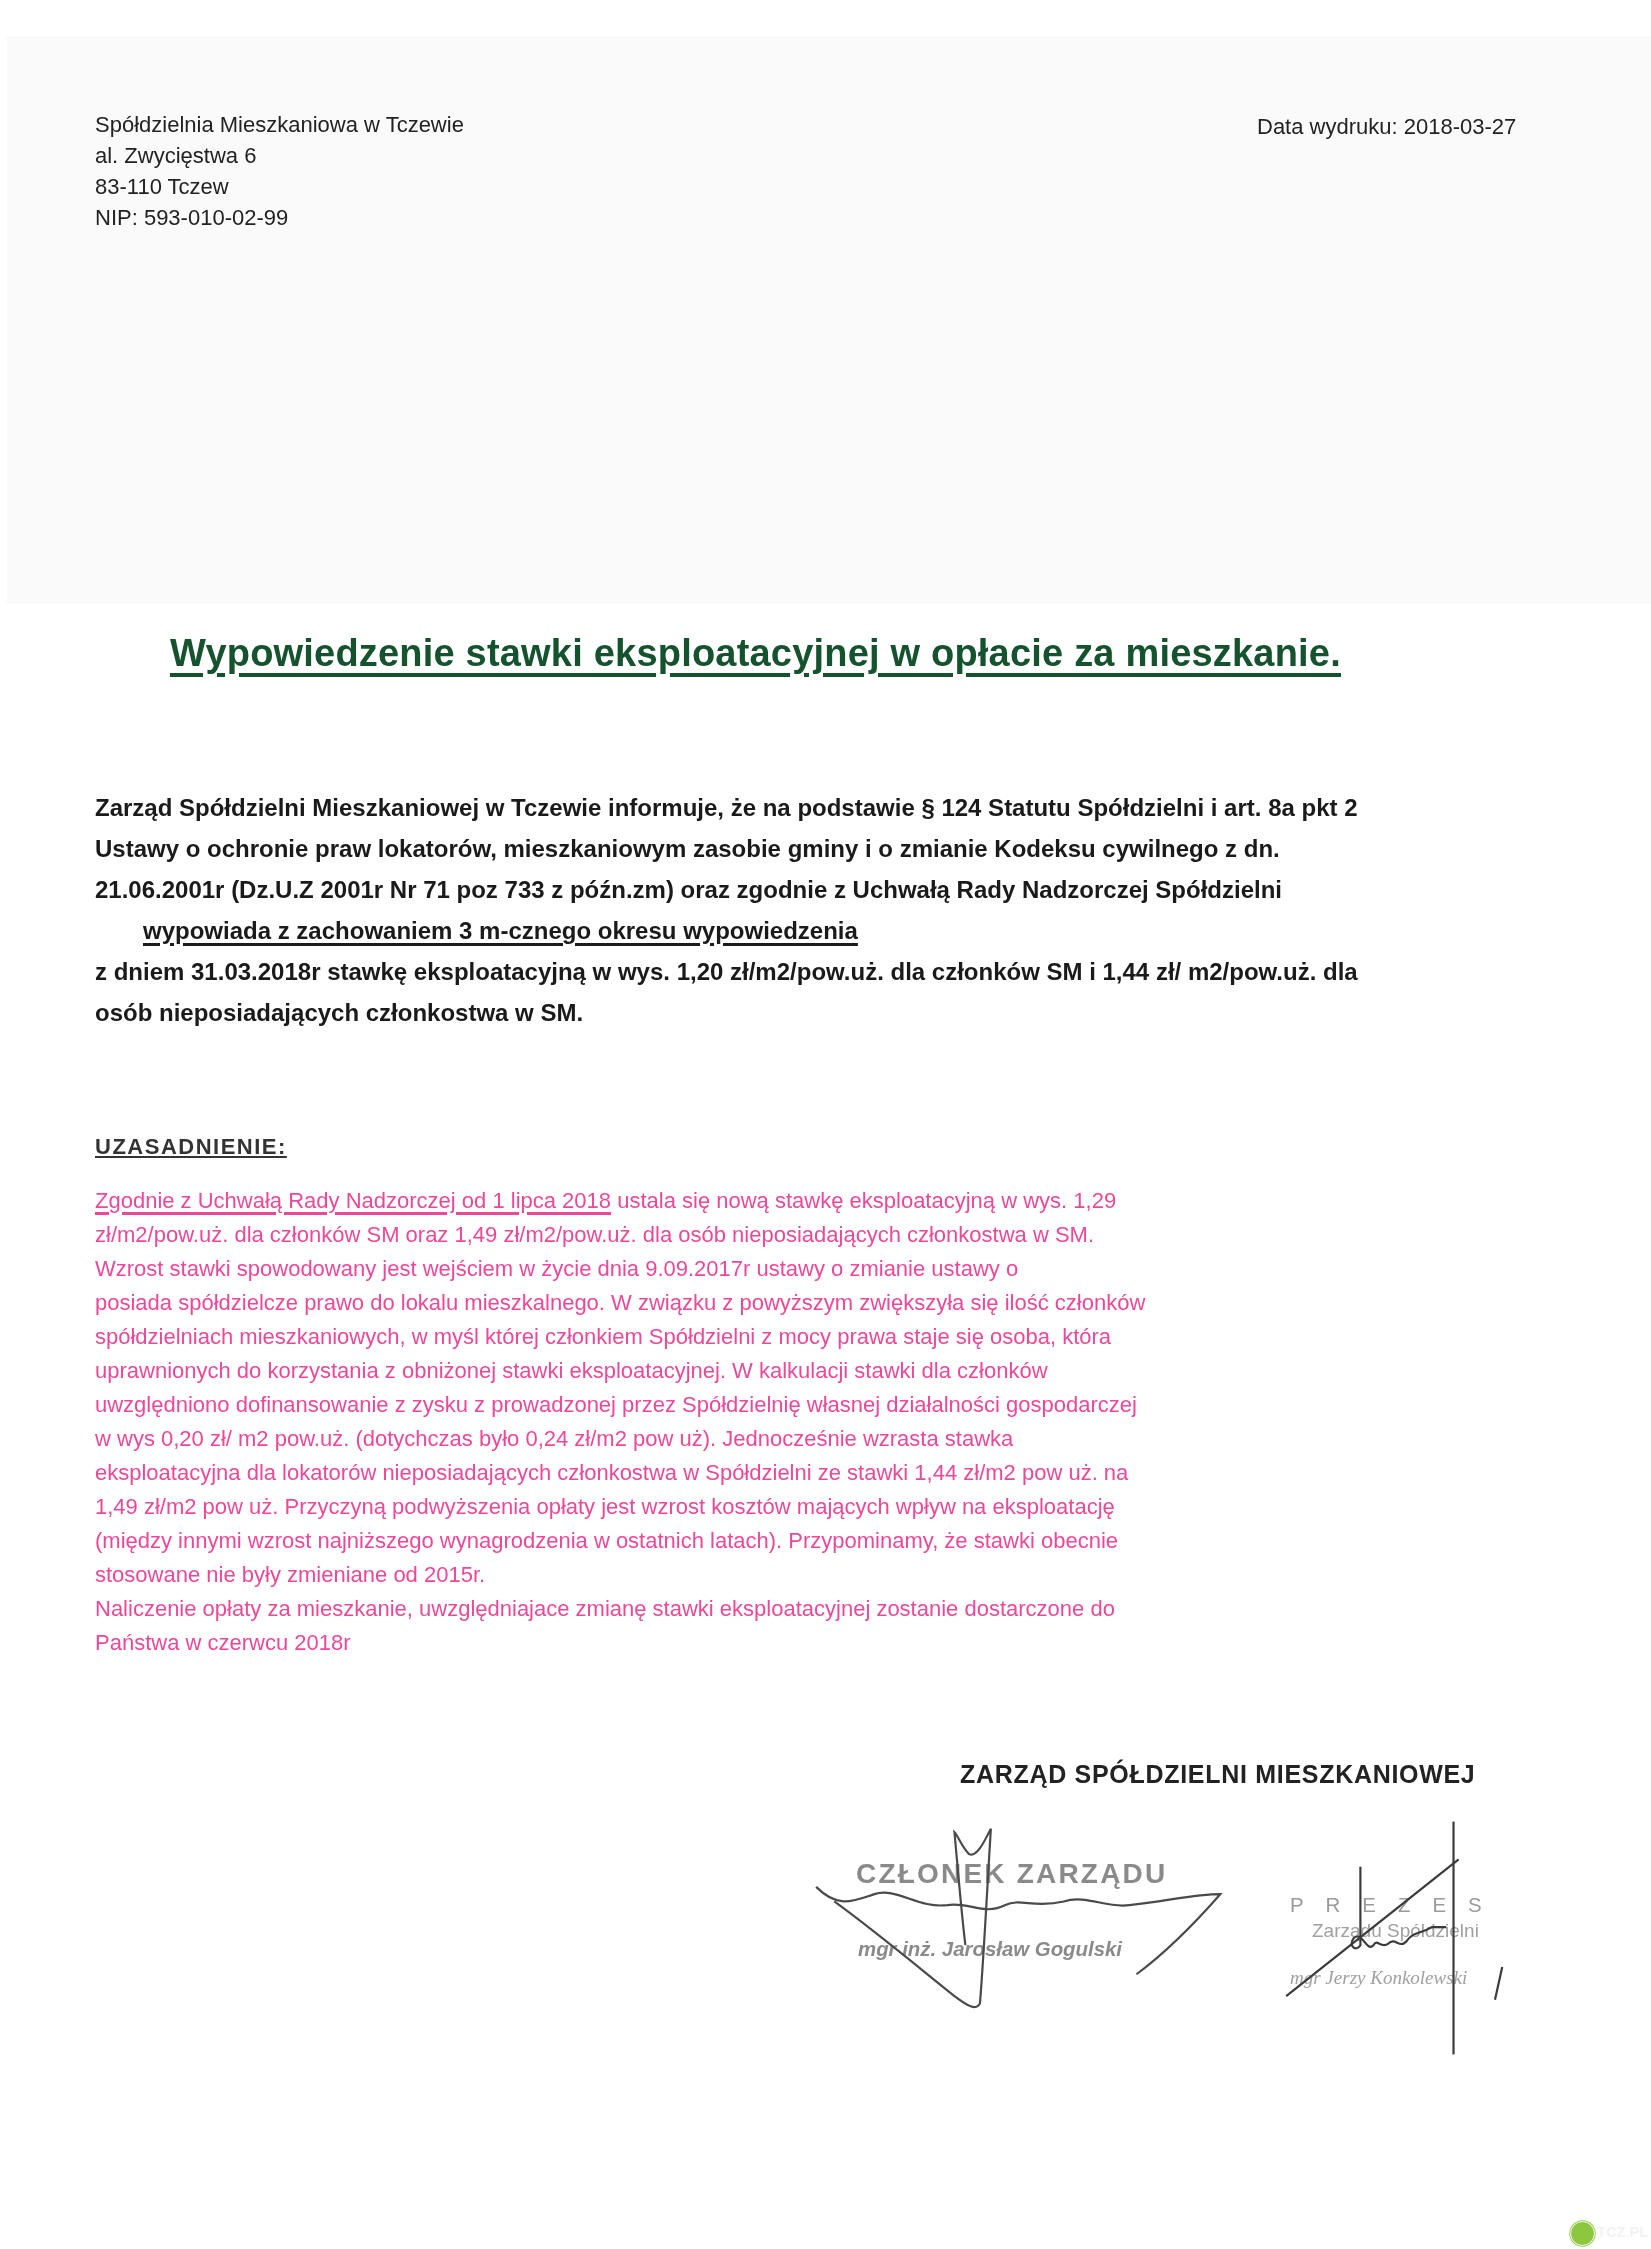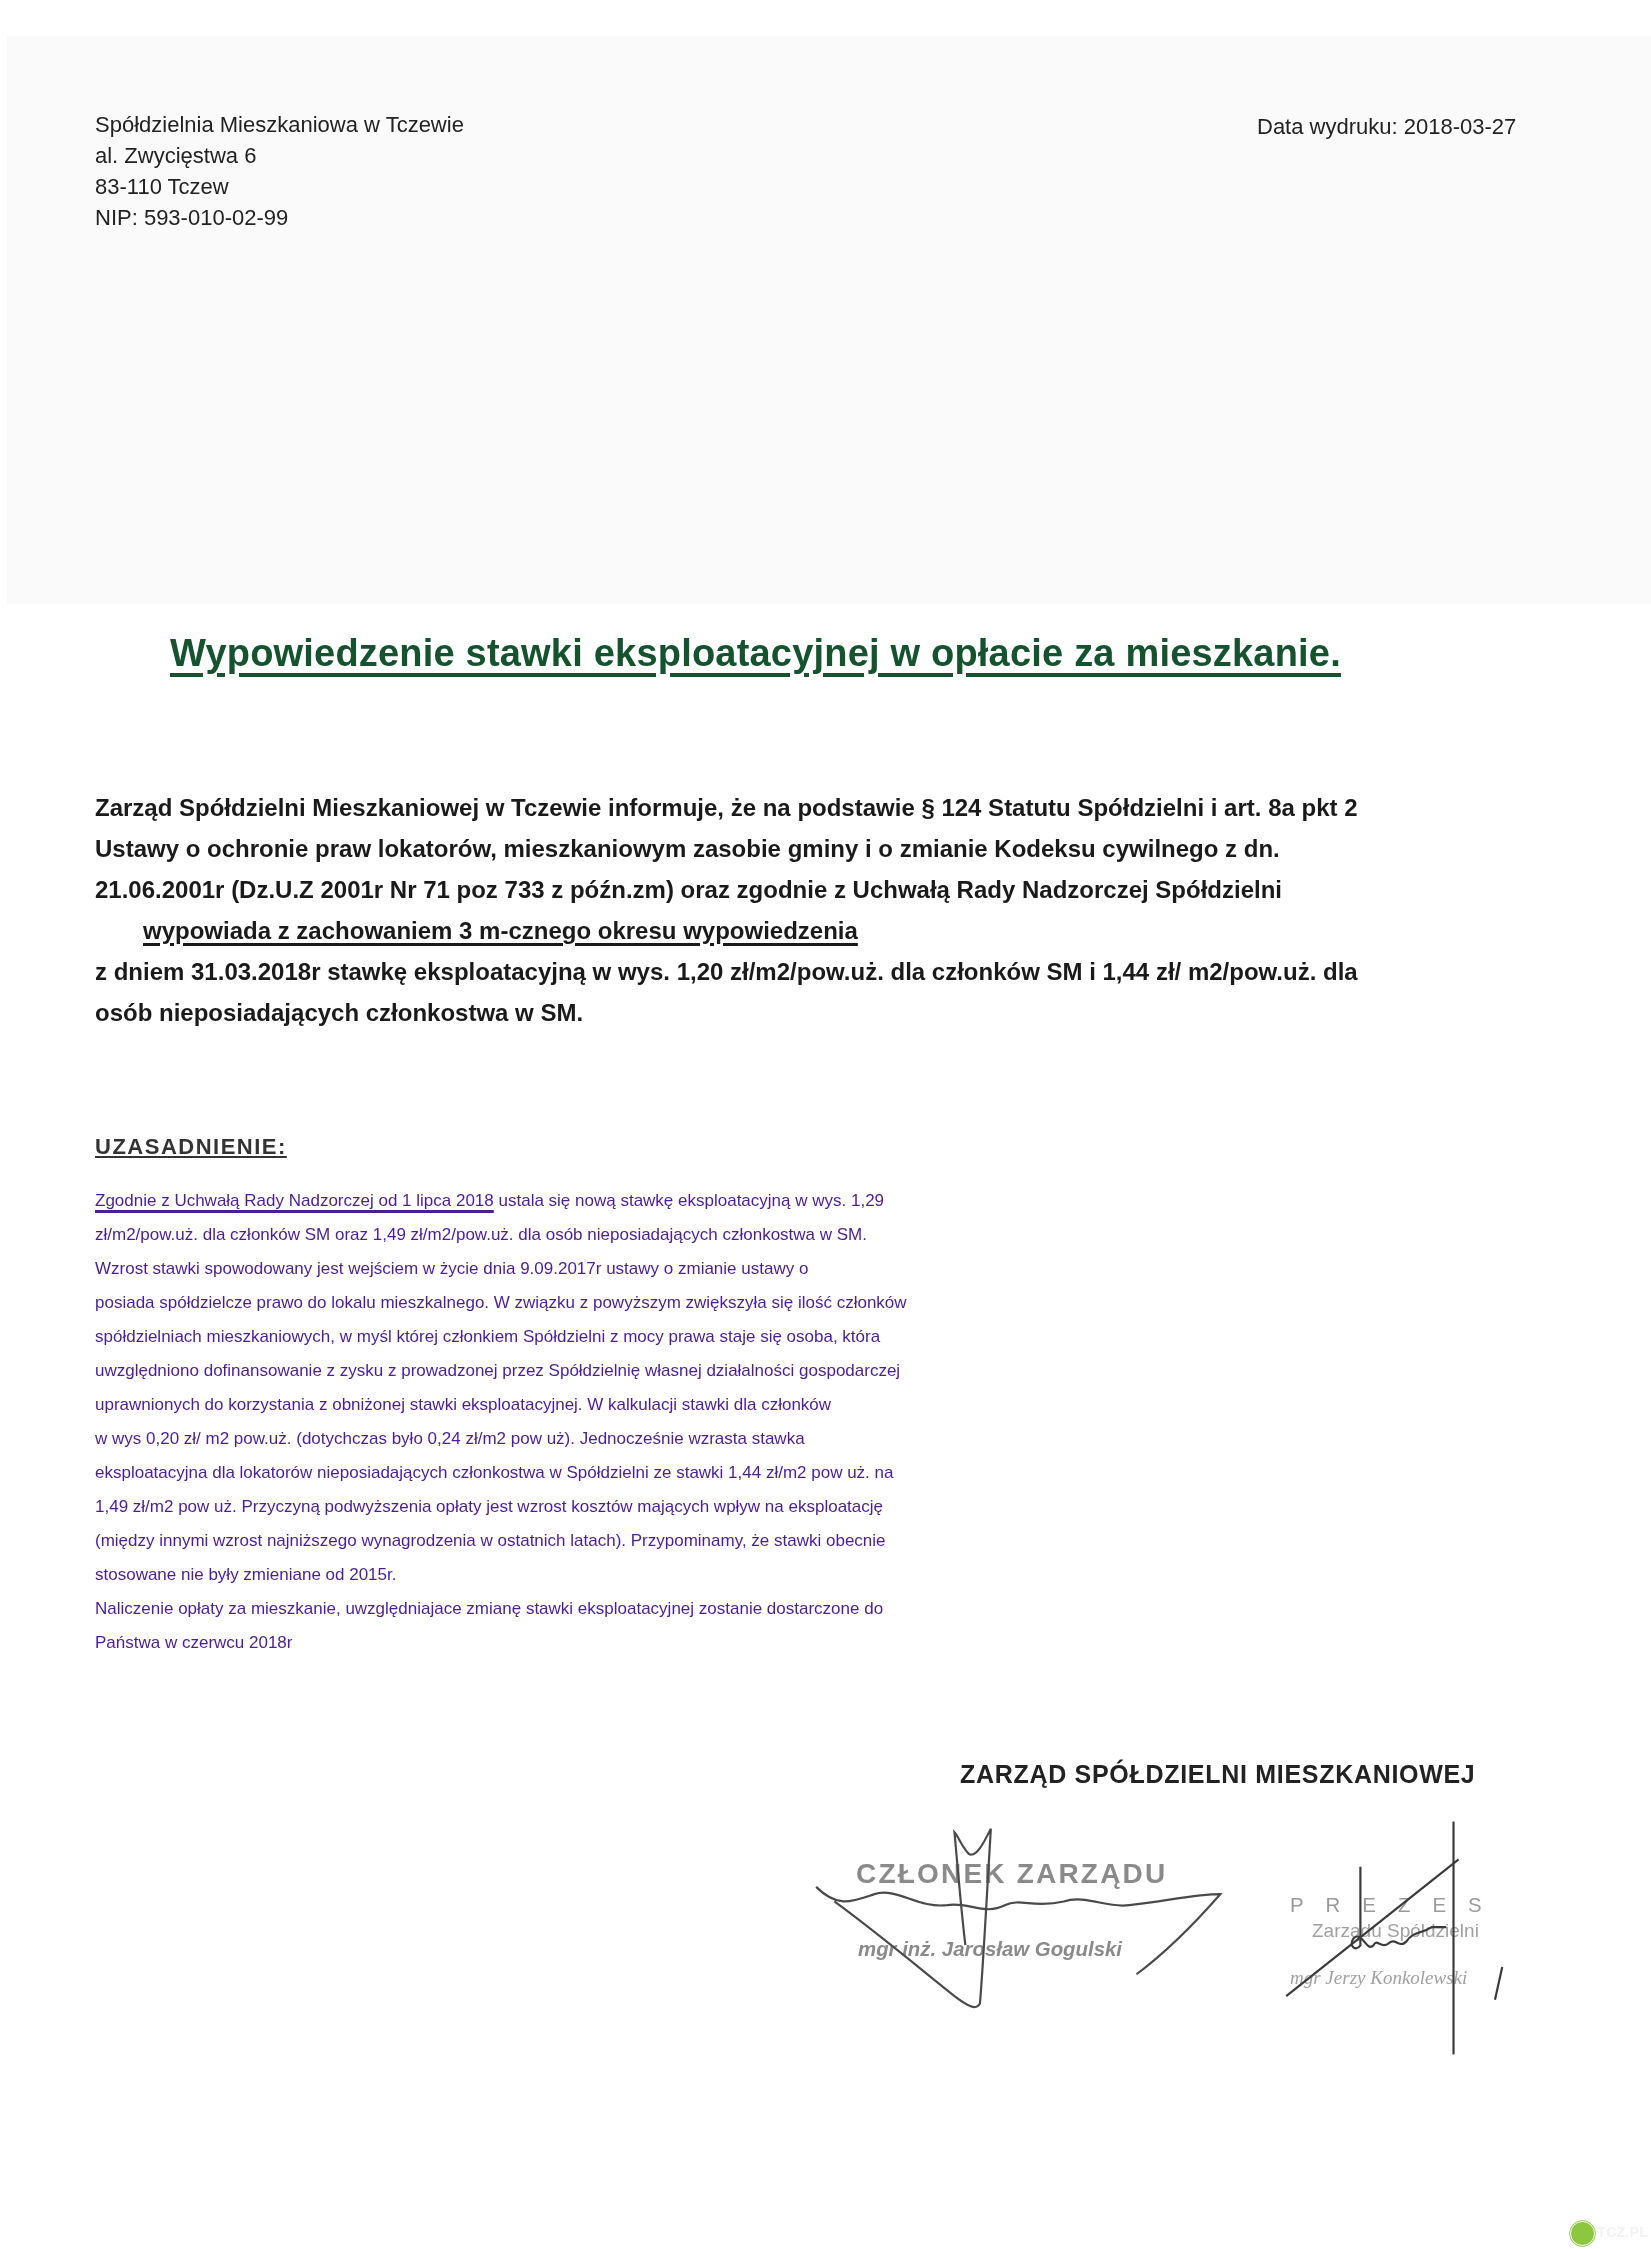--- a/index.html
+++ b/index.html
@@ -28,21 +28,21 @@
   .intro .under { text-decoration:underline; text-decoration-thickness:2.9px; text-underline-offset:4.4px; }
   .intro .spaced { margin-top:0;margin-left:48px; }
 
   .just-heading {
     position:absolute; left:95px; top:1134px; font-size:22px; font-weight:bold;
     color:#333; letter-spacing:1.5px;text-decoration:underline;
   }
 
   .justification {
     position:absolute; left:95px; top:1184px; width:1486px;
-    font-size:17px; line-height:34px; color:#4c1d95;
+    font-size:22px; line-height:34px; color:#ec4899;
   }
   .justification p { margin:0; white-space:nowrap; }
   .justification .under { text-decoration:underline; text-decoration-thickness:2.9px; text-underline-offset:4.4px; }
 
   .board {
     position:absolute; left:960px; top:1760px; font-size:25px; font-weight:bold;
     letter-spacing:0.7px; color:#222; white-space:nowrap;
   }
 
   .sig1 { position:absolute; left:787px; top:1814px; width:466px; height:204px; }
@@ -85,22 +85,22 @@
 </div>
 
 <div class="just-heading">UZASADNIENIE:</div>
 
 <div class="justification">
   <p><span class="under">Zgodnie z Uchwałą Rady Nadzorczej od 1 lipca 2018</span><span> ustala się nową stawkę eksploatacyjną w wys. 1,29</span></p>
   <p>zł/m2/pow.uż. dla członków SM oraz 1,49 zł/m2/pow.uż. dla osób nieposiadających członkostwa w SM.</p>
   <p>Wzrost stawki spowodowany jest wejściem w życie dnia 9.09.2017r ustawy o zmianie ustawy o</p>
   <p>posiada spółdzielcze prawo do lokalu mieszkalnego. W związku z powyższym zwiększyła się ilość członków</p>
   <p>spółdzielniach mieszkaniowych, w myśl której członkiem Spółdzielni z mocy prawa staje się osoba, która</p>
+  <p>uprawnionych do korzystania z obniżonej stawki eksploatacyjnej. W kalkulacji stawki dla członków</p>
   <p>uwzględniono dofinansowanie z zysku z prowadzonej przez Spółdzielnię własnej działalności gospodarczej</p>
-  <p>uprawnionych do korzystania z obniżonej stawki eksploatacyjnej. W kalkulacji stawki dla członków</p>
   <p>w wys 0,20 zł/ m2 pow.uż. (dotychczas było 0,24 zł/m2 pow uż). Jednocześnie wzrasta stawka</p>
   <p>eksploatacyjna dla lokatorów nieposiadających członkostwa w Spółdzielni ze stawki 1,44 zł/m2 pow uż. na</p>
   <p>1,49 zł/m2 pow uż. Przyczyną podwyższenia opłaty jest wzrost kosztów mających wpływ na eksploatację</p>
   <p>(między innymi wzrost najniższego wynagrodzenia w ostatnich latach). Przypominamy, że stawki obecnie</p>
   <p>stosowane nie były zmieniane od 2015r.</p>
   <p>Naliczenie opłaty za mieszkanie, uwzględniajace zmianę stawki eksploatacyjnej zostanie dostarczone do</p>
   <p>Państwa w czerwcu 2018r</p>
 </div>
 
 <div class="board">ZARZĄD SPÓŁDZIELNI MIESZKANIOWEJ</div>

